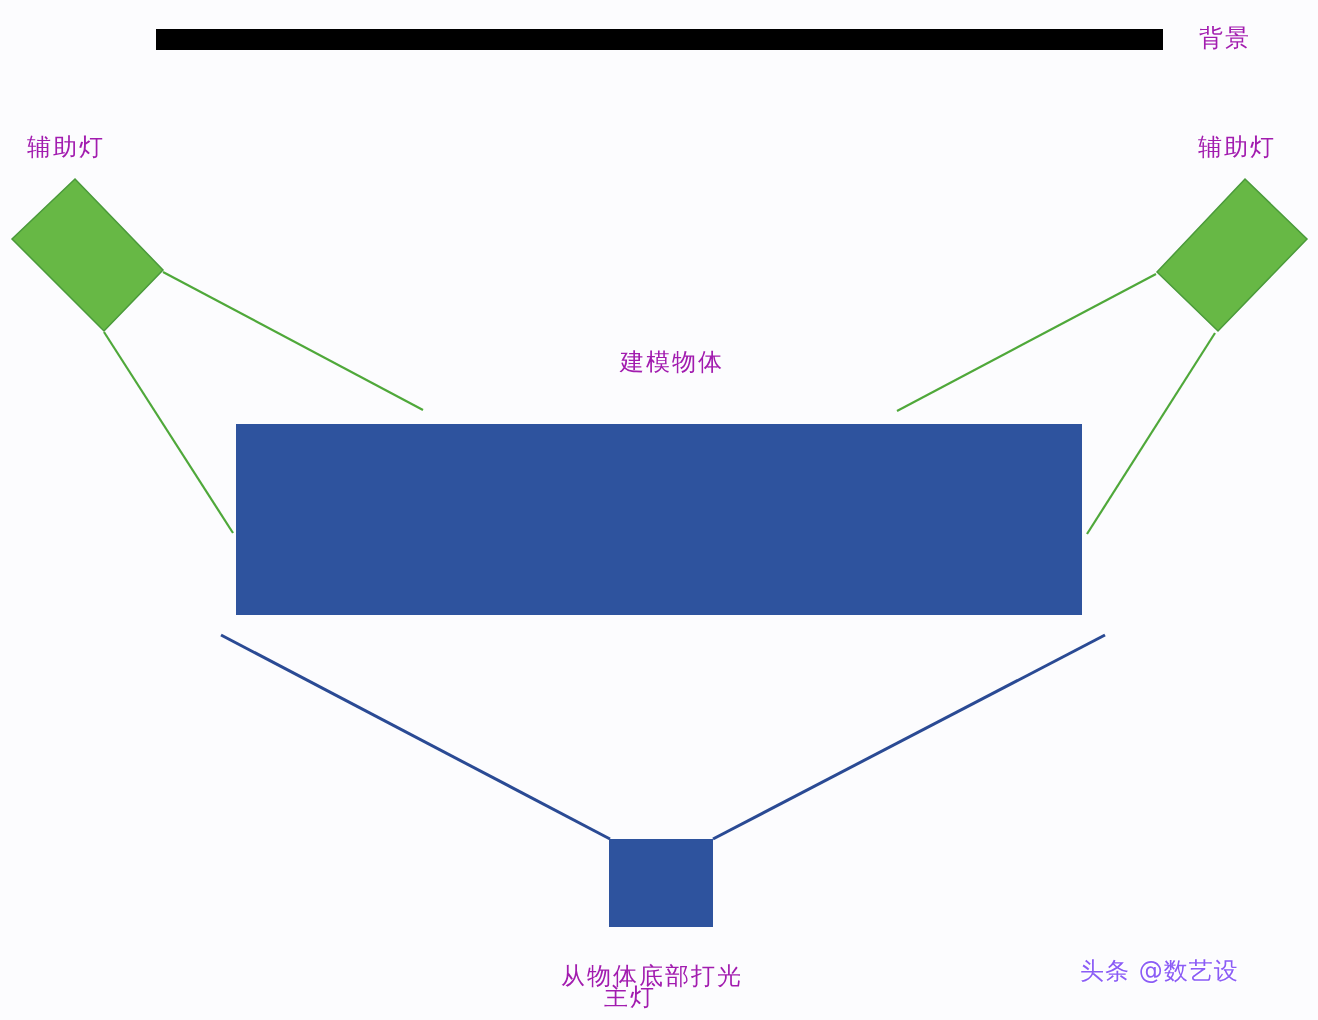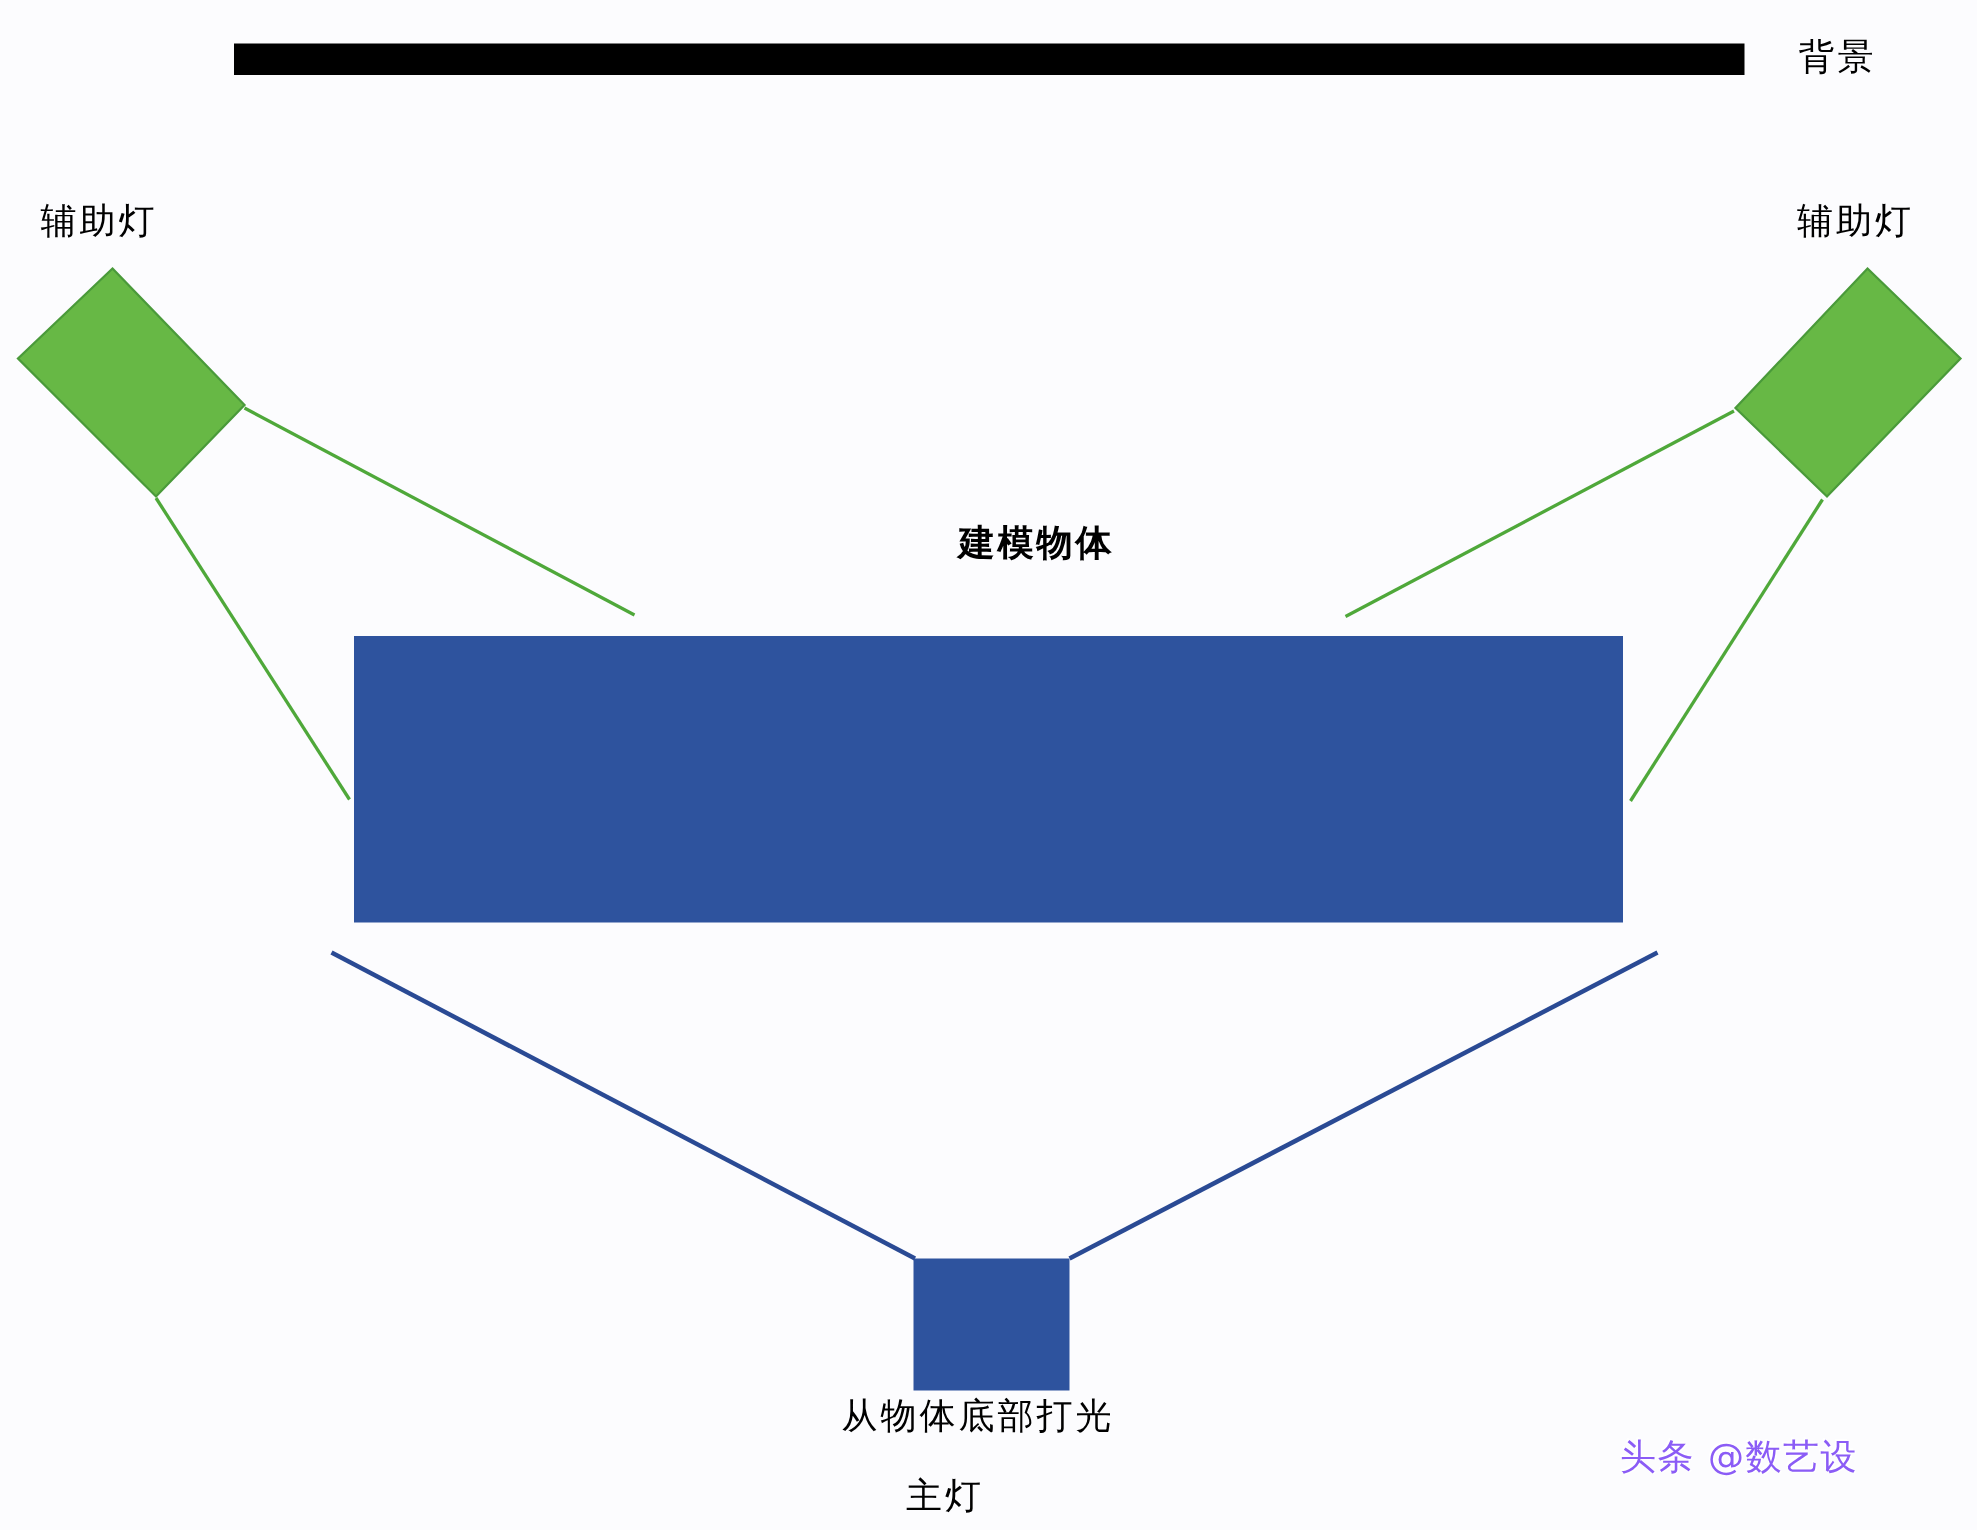--- a/index.html
+++ b/index.html
@@ -5,21 +5,21 @@
     html, body { margin: 0; padding: 0; }
     body {
       width: 1318px; height: 1020px;
       background: #fcfcfe;
       position: relative; overflow: hidden;
       font-family: "DejaVu Sans", "Liberation Sans", sans-serif;
     }
     svg.diagram { position: absolute; left: 0; top: 0; }
     .label {
       position: absolute;
-      color: #000000;
+      color: #a21caf;
       font-size: 24px;
       letter-spacing: 2px;
       white-space: nowrap;
       line-height: 1;
     }
     .watermark {
       position: absolute;
       color: #8b5cf6;
       font-size: 24px;
       white-space: nowrap;
@@ -45,17 +45,17 @@
   <rect x="236" y="424" width="846" height="191" fill="#2e539e"></rect>
 
   <line x1="221" y1="635" x2="610" y2="839" stroke="#2a4a94" stroke-width="3"></line>
   <line x1="1105" y1="635" x2="713" y2="839" stroke="#2a4a94" stroke-width="3"></line>
   <rect x="609" y="839" width="104" height="88" fill="#2e539e"></rect>
 </svg>
 
 <div class="label" style="left:1199px; top:26px;">背景</div>
 <div class="label" style="left:27px; top:135px;">辅助灯</div>
 <div class="label" style="left:1198px; top:135px;">辅助灯</div>
-<div class="label" style="left:639px; top:350px;font-weight:bold;">建模物体</div>
-<div class="label" style="left:561px; top:932px;text-align:right;">从物体底部打光</div>
+<div class="label" style="left:620px; top:350px;">建模物体</div>
+<div class="label" style="left:561px; top:964px;text-align:right;">从物体底部打光</div>
 <div class="label" style="left:604px; top:985px;">主灯</div>
 
 <div class="watermark" style="left:1080px; top:955px;">头条 @数艺设</div>
 
 </body></html>

